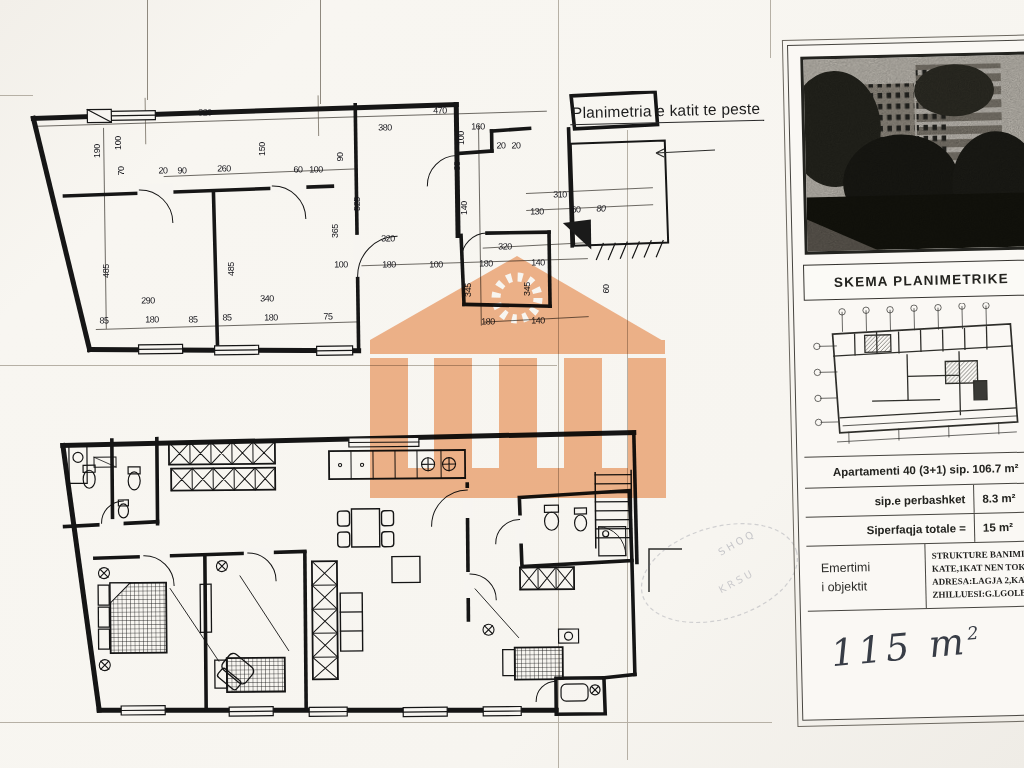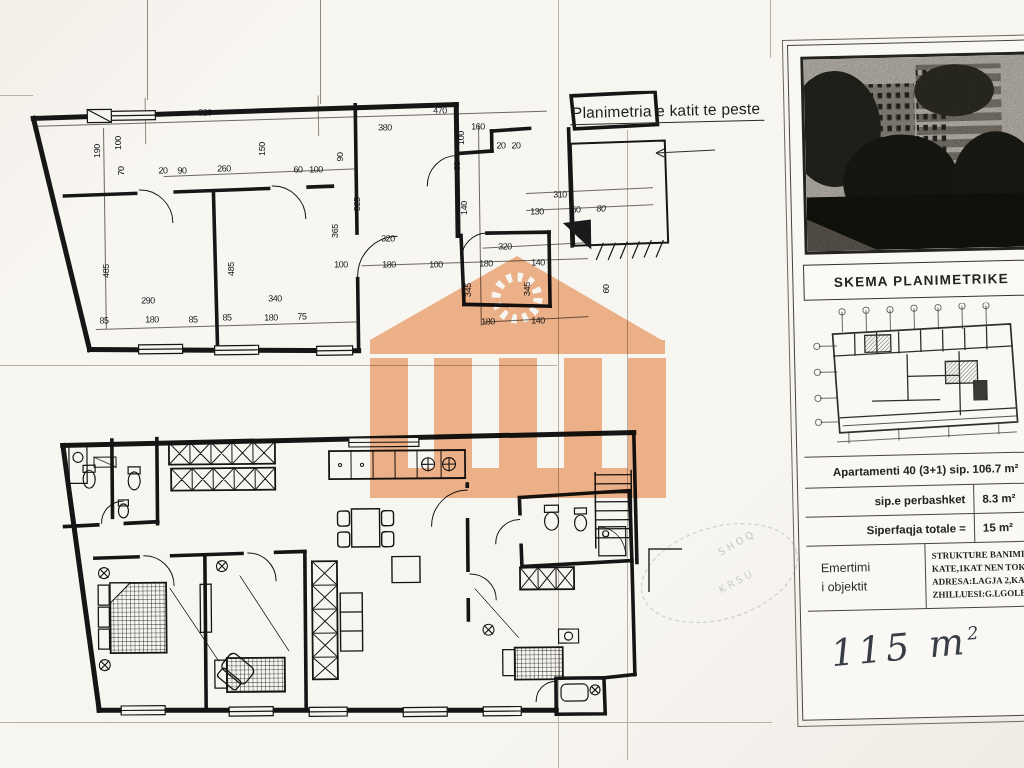--- a/index.html
+++ b/index.html
@@ -325,27 +325,27 @@
       <span class="dim" style="left: 224px; top: 169px;">260</span>
       <span class="dim" style="left: 298px; top: 170px;">60</span>
       <span class="dim" style="left: 316px; top: 170px;">100</span>
       <span class="dim" style="left: 388px; top: 239px;">320</span>
       <span class="dim" style="left: 341px; top: 265px;">100</span>
       <span class="dim" style="left: 389px; top: 265px;">180</span>
       <span class="dim" style="left: 436px; top: 265px;">100</span>
       <span class="dim" style="left: 486px; top: 264px;">180</span>
       <span class="dim" style="left: 538px; top: 263px;">140</span>
       <span class="dim" style="left: 148px; top: 301px;">290</span>
-      <span class="dim" style="left: 275px; top: 299px;">340</span>
+      <span class="dim" style="left: 267px; top: 299px;">340</span>
       <span class="dim" style="left: 104px; top: 321px;">85</span>
       <span class="dim" style="left: 152px; top: 320px;">180</span>
       <span class="dim" style="left: 193px; top: 320px;">85</span>
       <span class="dim" style="left: 227px; top: 318px;">85</span>
       <span class="dim" style="left: 271px; top: 318px;">180</span>
-      <span class="dim" style="left: 302px; top: 317px; text-align: center;">75</span>
+      <span class="dim" style="left: 328px; top: 317px; text-align: center;">75</span>
       <span class="dim" style="left: 501px; top: 146px;">20</span>
       <span class="dim" style="left: 516px; top: 146px;">20</span>
       <span class="dim" style="left: 560px; top: 195px;">310</span>
       <span class="dim" style="left: 537px; top: 212px;">130</span>
       <span class="dim" style="left: 576px; top: 210px;">60</span>
       <span class="dim" style="left: 601px; top: 209px; font-style: italic;">80</span>
       <span class="dim" style="left: 505px; top: 247px;">320</span>
       <span class="dim" style="left: 488px; top: 322px;">180</span>
       <span class="dim" style="left: 538px; top: 321px;">140</span>
       <span class="dim v" style="left: 97px; top: 151px;">190</span>

